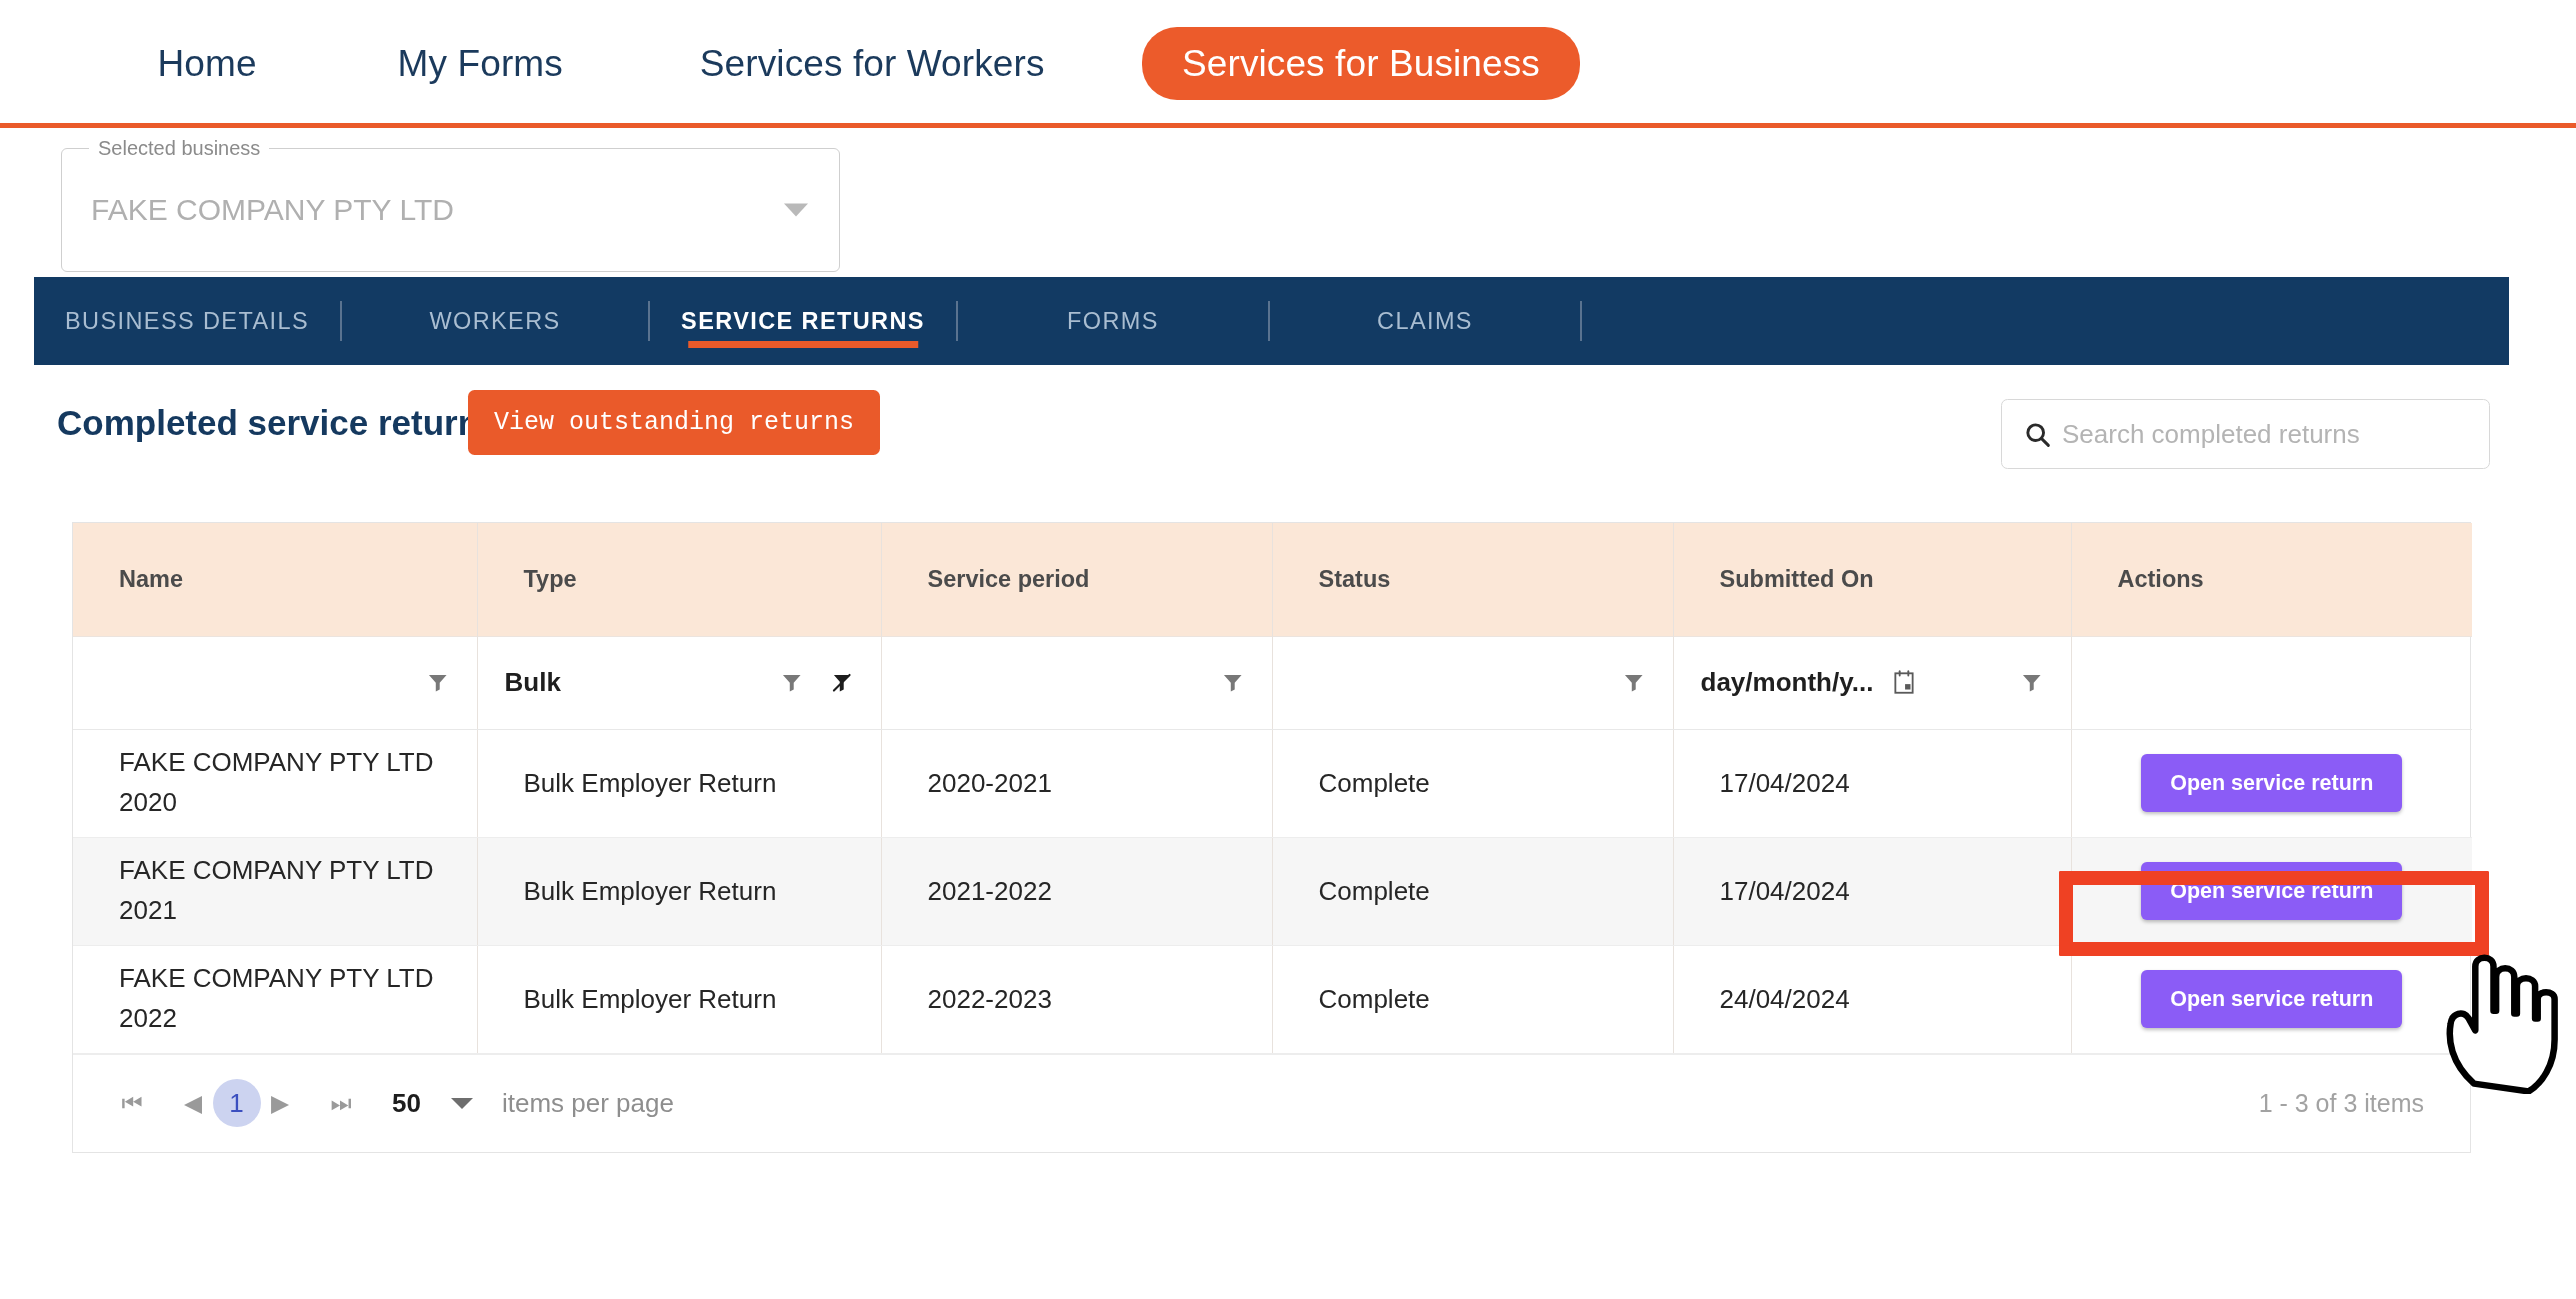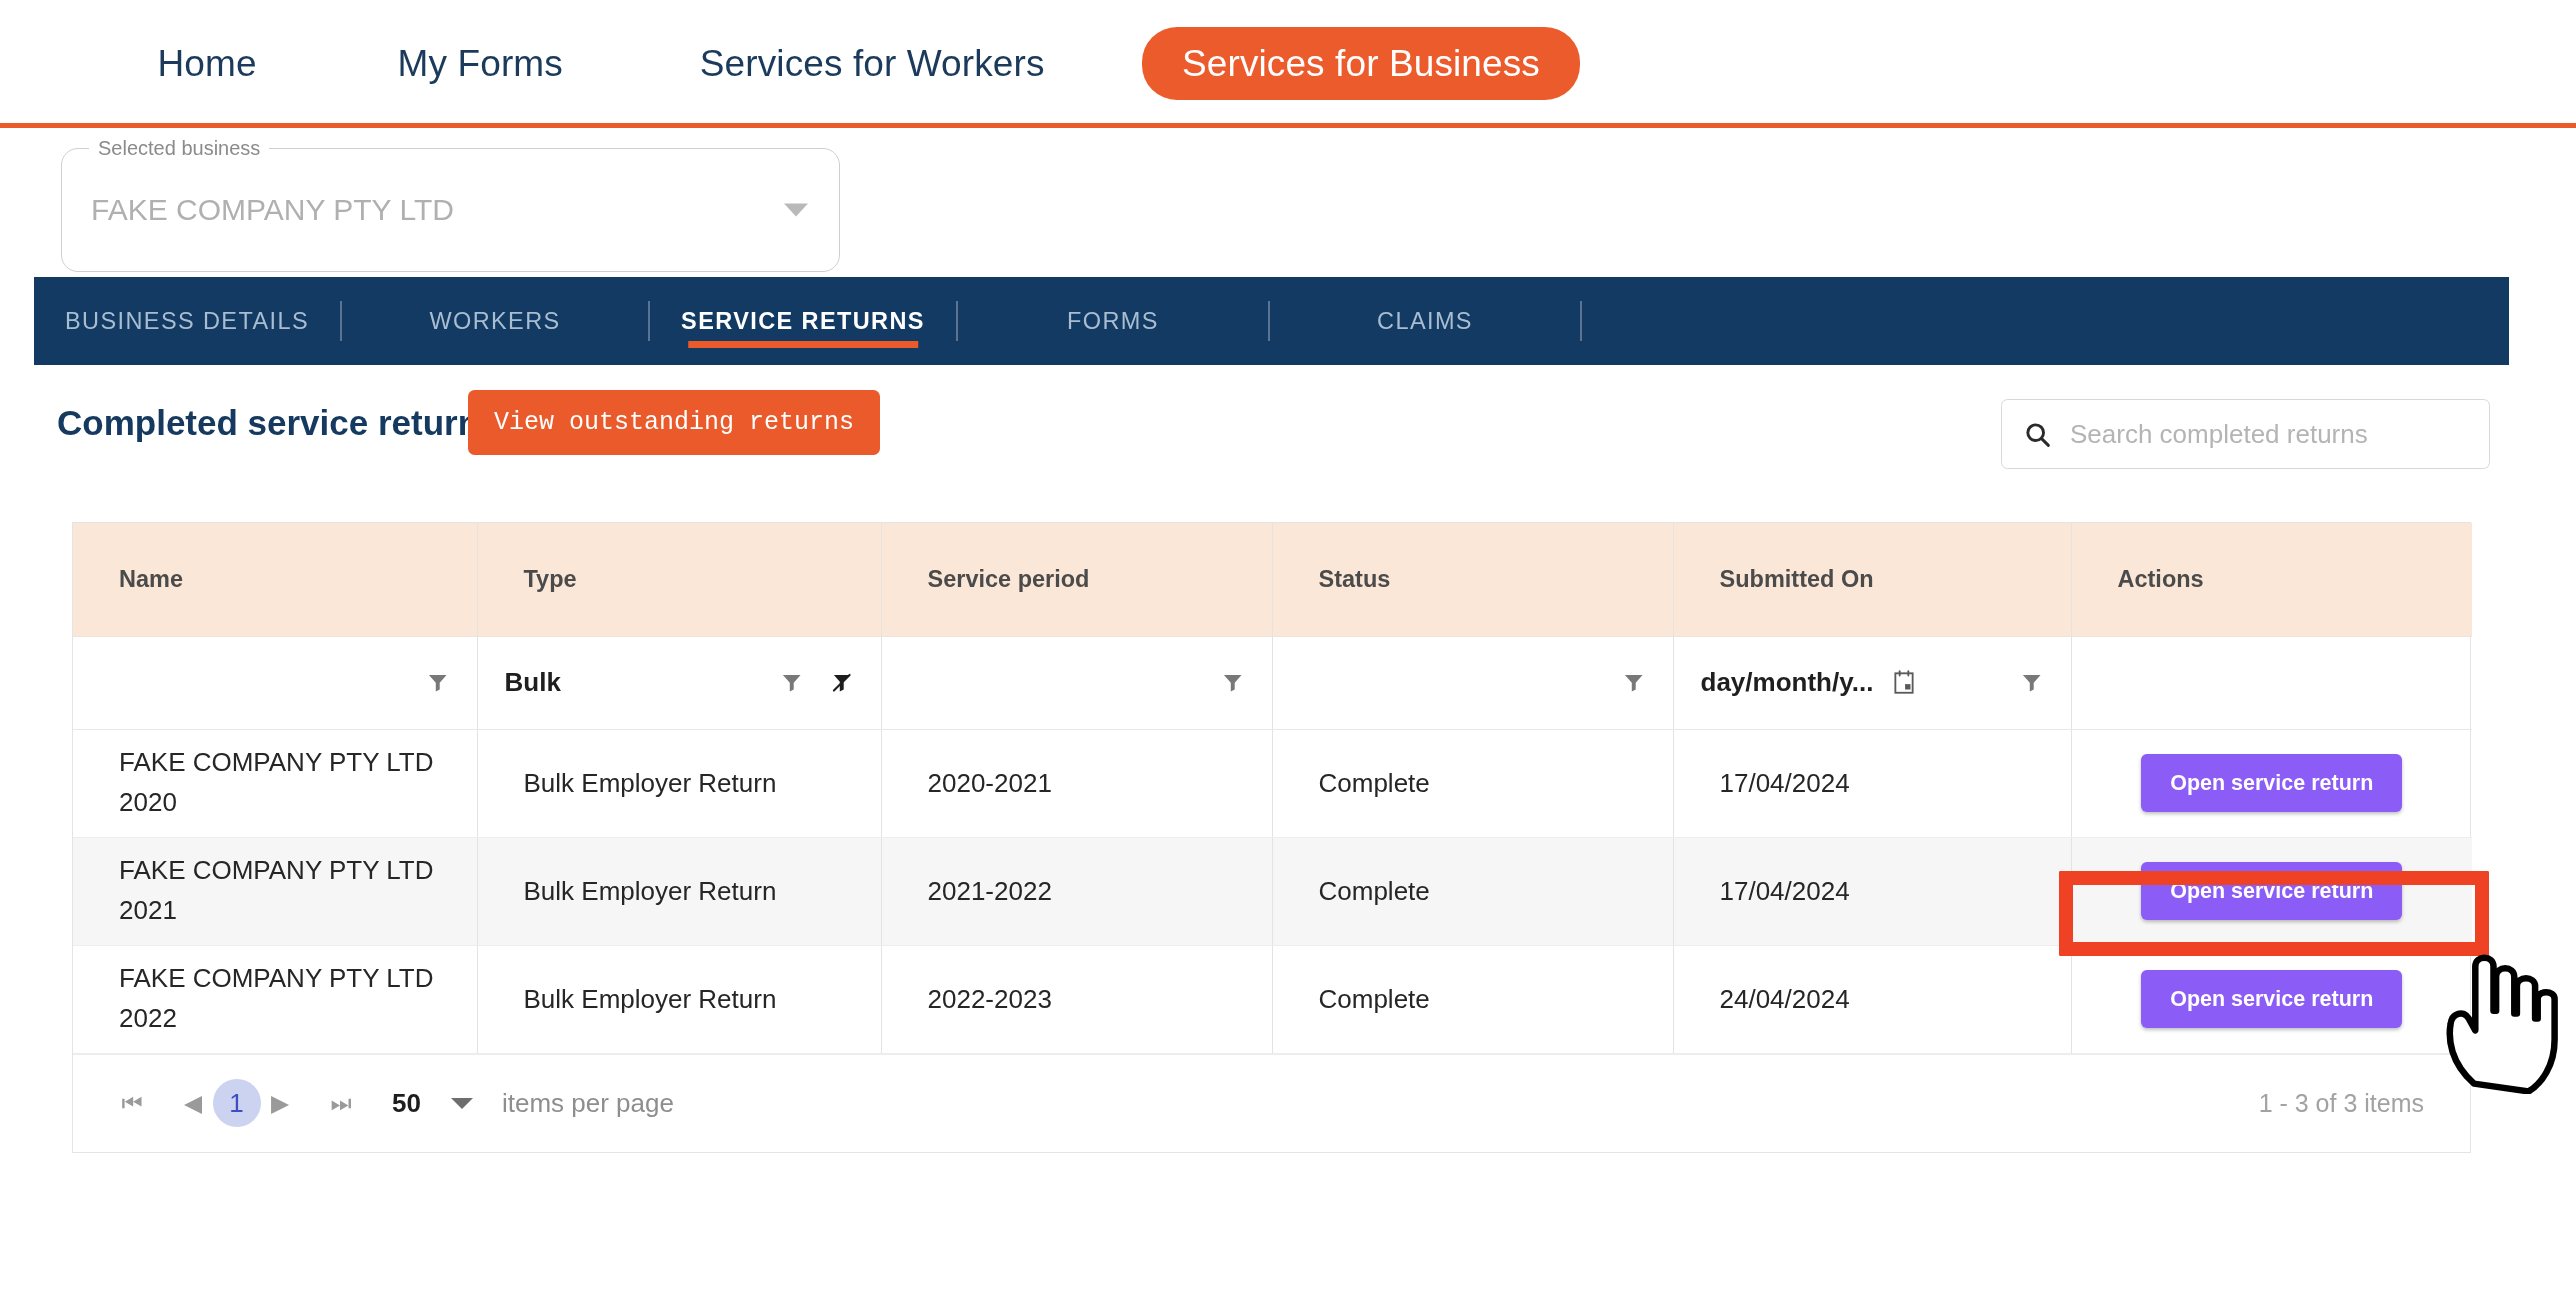--- a/index.html
+++ b/index.html
@@ -31,21 +31,21 @@
   }
   .orange-rule {
     position: absolute; left: 0; top: 123px; width: 2576px; height: 4.6px;
     background: #ea5a2a;
   }
 
   
   .selects { position: absolute; left: 0; top: 148px; width: 2576px; height: 114px; }
   .field {
     position: absolute; top: 0;
-    border: 1.3px solid #cfcfcf; border-radius: 17px;
+    border: 1.3px solid #cfcfcf; border-radius: 6px;
     height: 124px;
   }
   .field-business { left: 61px; width: 779px; }
   .field-employer { left: 876px; width: 802px; }
   .field-legend {
     position: absolute; top: -12.4px; left: 27px;
     background: #ffffff; padding: 0 9px;
     font-size: 20px; color: #8b8b8b; white-space: nowrap;
   }
   .field-value {
@@ -96,21 +96,21 @@
     font-size: 25px; font-family: Liberation Mono, monospace;
     padding: 18px 26px; white-space: nowrap; cursor: pointer;
   }
   .searchbox {
     position: absolute; left: 2001px; top: 399px;
     width: 489px; height: 70px;
     border: 1.3px solid #d8d8d8; border-radius: 6.5px;
     background: #ffffff; display: flex; align-items: center;
   }
   .search-icon { margin-left: 21px; width: 29px; height: 29px; flex: none; }
-  .search-ph { margin-left: 18px; font-size: 26px; color: #b4b4b4; white-space: nowrap; text-align: center; }
+  .search-ph { margin-left: 10px; font-size: 26px; color: #b4b4b4; white-space: nowrap; text-align: center; }
 
   
   .table-wrap {
     position: absolute; left: 72px; top: 522px;
     width: 2399px; border: 1.3px solid #e4e4e4; background: #ffffff;
   }
   table { width: 100%; border-collapse: collapse; table-layout: fixed; }
   th, td { border-right: 1.3px solid #e8e2dd; text-align: left; vertical-align: middle; }
   th:last-child, td:last-child { border-right: none; }
 

